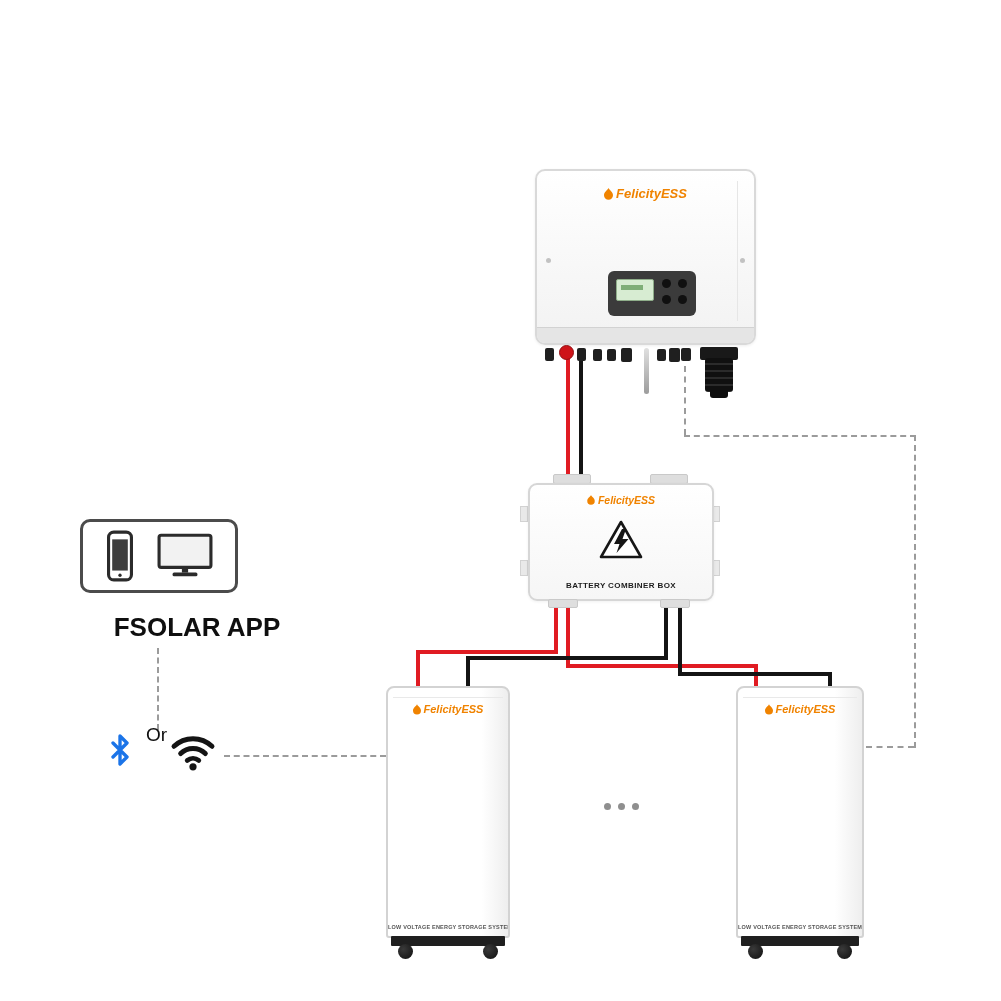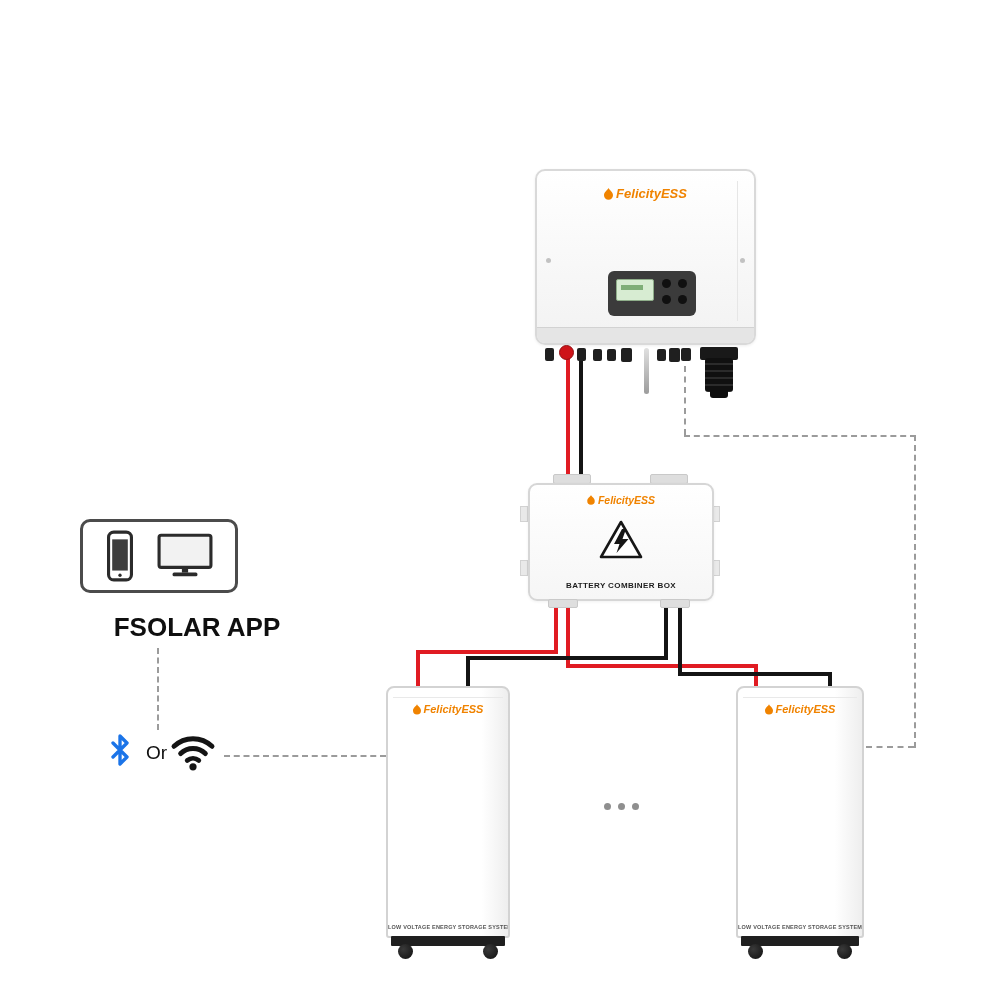--- a/index.html
+++ b/index.html
@@ -83,21 +83,21 @@
                background:radial-gradient(circle at 35% 35%, #3a3a3a, #0f0f0f); }
   .bat-wheel.w1 { left:12px; } .bat-wheel.w2 { right:12px; }
 
   
   .app-box { position:absolute; left:80px; top:519px; width:158px; height:74px;
              border:3px solid #4b4b4b; border-radius:10px; background:#fff;
              display:flex; align-items:center; justify-content:space-evenly; }
   .app-label { position:absolute; left:68px; top:612px; width:182px; text-align:center;
                font-size:26px; font-weight:bold; color:#0f0f0f;margin-left:38px; }
   .bt-icon { position:absolute; left:106px; top:729px; }
-  .or-label { position:absolute; left:146px; top:742px; font-size:19px; color:#0f0f0f; }
+  .or-label { position:absolute; left:146px; top:724px; font-size:19px; color:#0f0f0f; }
   .wifi-icon { position:absolute; left:170px; top:733px; }
 
   .dots { position:absolute; left:604px; top:803px; display:flex; gap:7px; }
   .dots i { width:7px; height:7px; border-radius:50%; background:#8f8f8f; display:block; }
 </style>
 </head>
 <body>
 
 <div class="diagram">
 

